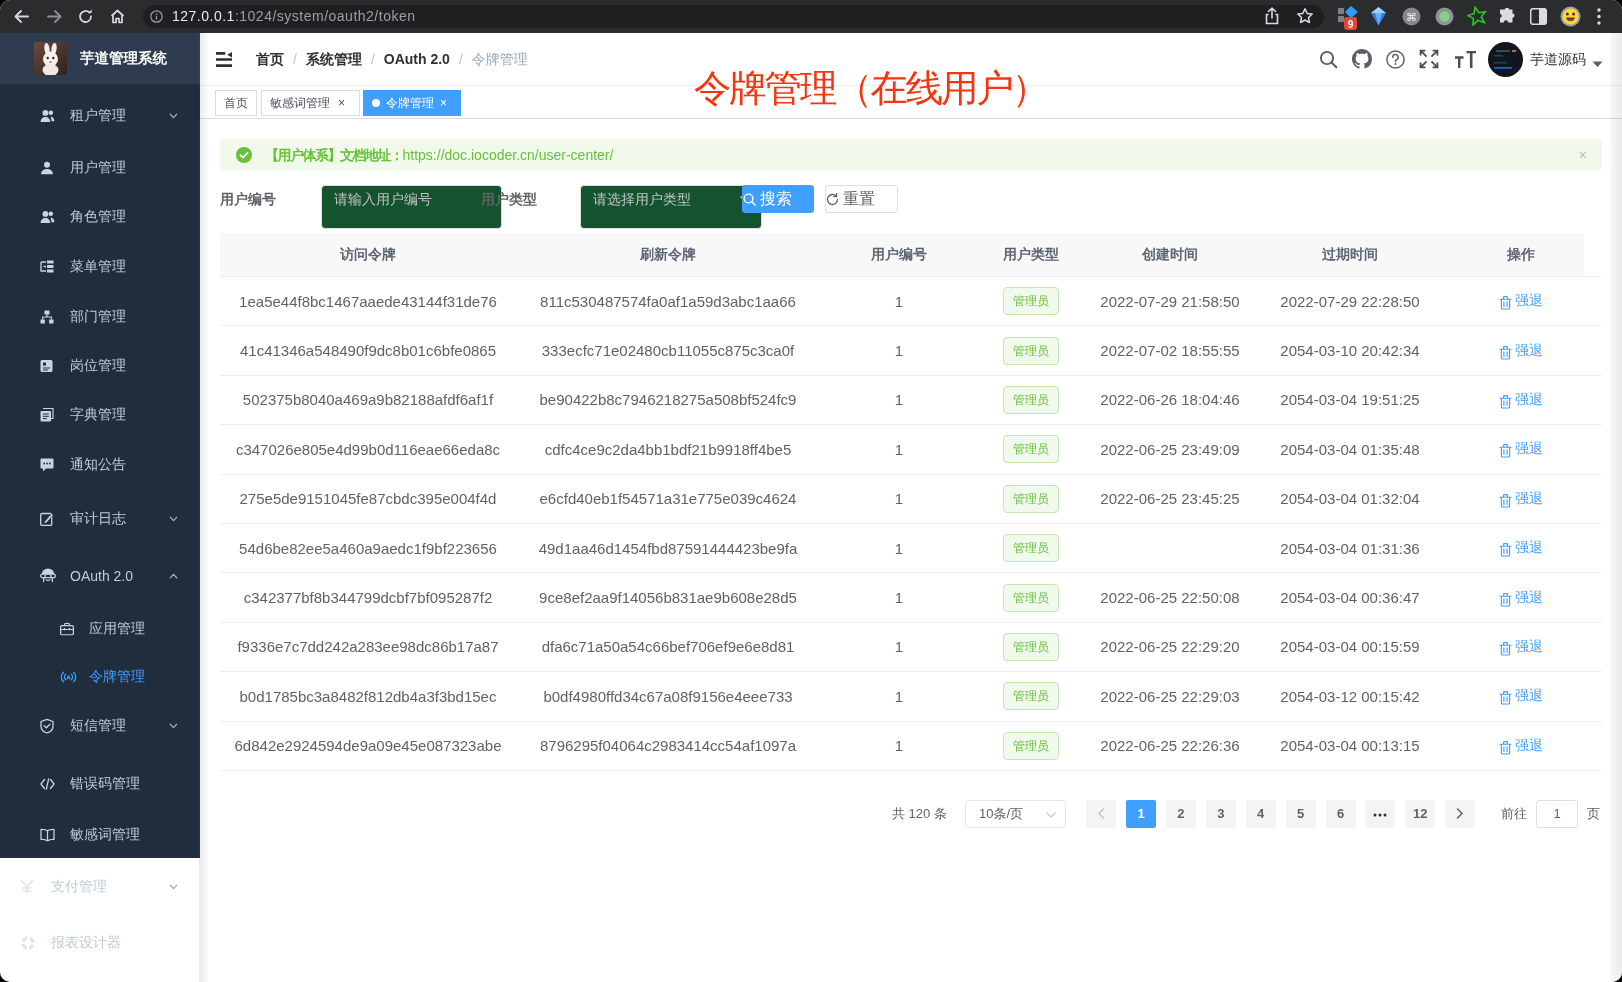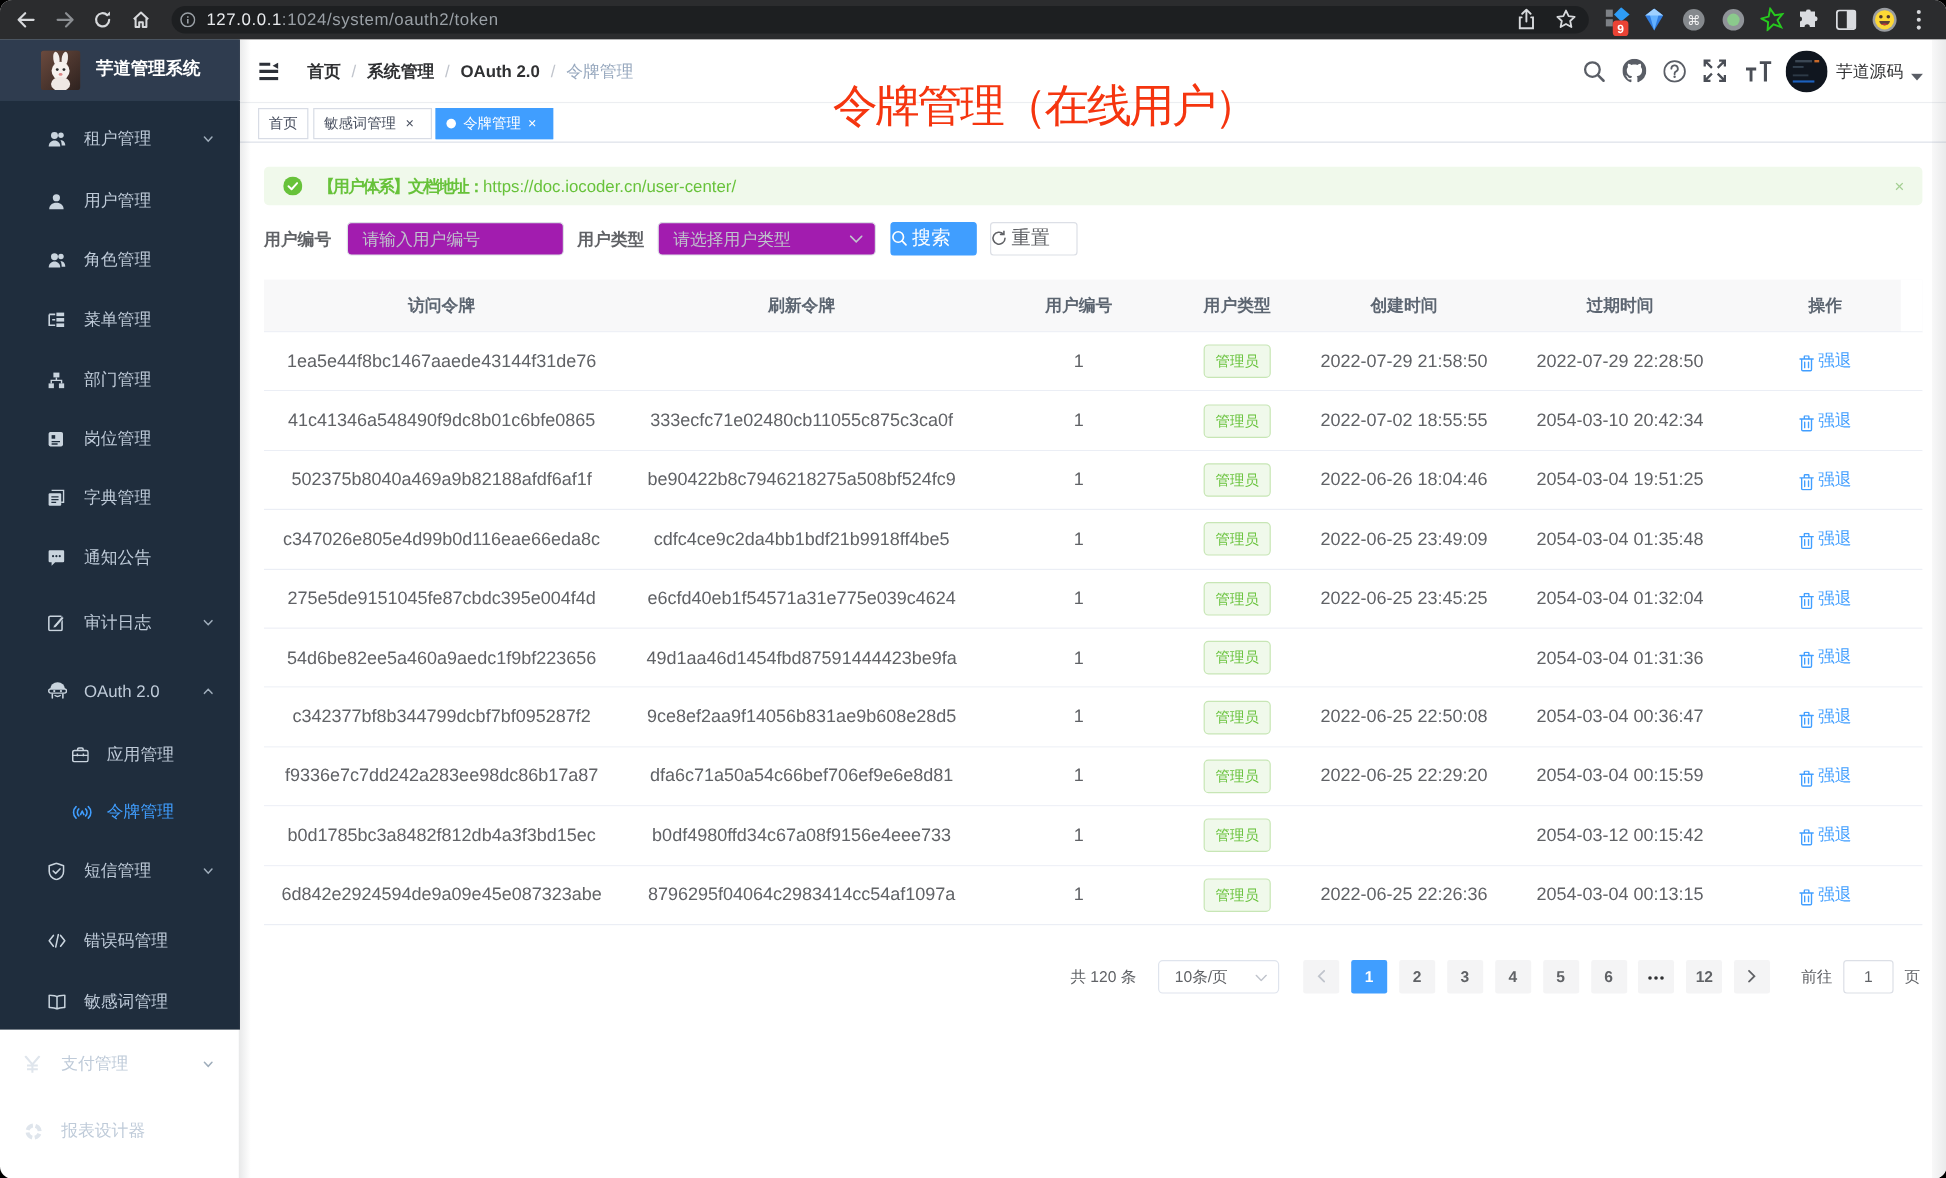--- a/index.html
+++ b/index.html
@@ -48,21 +48,21 @@
 
 .annot { position:absolute; left:694px; top:64px; font-size:37.5px; letter-spacing:-2.2px; color:#f5350f; z-index:50; white-space:nowrap; font-weight:500; }
 
 
 .content { position:absolute; left:200px; top:119px; width:1422px; height:863px; background:#fff; }
 .alert { position:absolute; left:20px; top:20px; width:1382px; height:32px; background:#f0f9eb; border-radius:4px; color:#67c23a; font-size:14px; }
 .alert .atxt { position:absolute; left:45px; top:0; line-height:32px; }
 .alert .aclose { position:absolute; right:15px; top:0; line-height:32px; color:#a3cf92; font-size:14px; }
 
 .flabel { position:absolute; font-size:14px; font-weight:700; color:#606266; top:66px; height:28px; line-height:28px; }
-.finput { position:absolute; top:66px; height:28px; border:1px solid #dcdfe6; border-radius:4px; background:#a21caf; font-size:14px; color:#bfc3cc; line-height:26px; padding-left:12px; }
+.finput { position:absolute; top:66px; height:44px; border:1px solid #dcdfe6; border-radius:4px; background:#14532d; font-size:14px; color:#bfc3cc; line-height:26px; padding-left:12px;margin-left:32px; }
 .btn { position:absolute; top:66px; height:28px; border-radius:3px; font-size:16px; line-height:26px; text-align:left; }
 .btn.primary { background:#409eff; border:1px solid #409eff; color:#fff; }
 .btn.plain { background:#fff; border:1px solid #dcdfe6; color:#606266; }
 
 
 .tbl { position:absolute; left:20px; top:114px; width:1382px; }
 .thead { position:absolute; left:0; top:0; width:1382px; height:44px; background:#f8f8f9; border-bottom:1px solid #ebeef5; }
 .thead .gut { position:absolute; right:0; top:0; width:18px; height:43px; background:#fff; }
 .tcell { position:absolute; top:0; height:100%; display:flex; align-items:center; justify-content:center; font-size:14px; color:#606266; }
 .thead .tcell { font-weight:700; color:#5c6571; }
@@ -421,20 +421,21 @@
           <div class="tcell" style="left:0px;width:296px">访问令牌</div>
           <div class="tcell" style="left:296px;width:304px">刷新令牌</div>
           <div class="tcell" style="left:600px;width:158px">用户编号</div>
           <div class="tcell" style="left:758px;width:106px">用户类型</div>
           <div class="tcell" style="left:864px;width:172px">创建时间</div>
           <div class="tcell" style="left:1036px;width:188px">过期时间</div>
           <div class="tcell" style="left:1220px;width:162px">操作</div>
         </div>
 <div class="trow" style="top:44.0px">
           <div class="tcell" style="left:0px;width:296px">1ea5e44f8bc1467aaede43144f31de76</div>
+          <div class="tcell" style="left:296px;width:304px">811c530487574fa0af1a59d3abc1aa66</div>
           <div class="tcell" style="left:600px;width:158px">1</div>
           <div class="tcell" style="left:758px;width:106px">
             <span class="gtag">管理员</span>
           </div>
           <div class="tcell" style="left:864px;width:172px">2022-07-29 21:58:50</div>
           <div class="tcell" style="left:1036px;width:188px">2022-07-29 22:28:50</div>
           <div class="tcell" style="left:1220px;width:162px">
             <span class="rlink"><svg width="13" height="14" viewBox="0 0 13 14">
                 <path d="M1 3.2 H12 M4.6 3 V1.2 a0.6 0.6 0 0 1 .6 -.6 h2.6 a0.6 0.6 0 0 1 .6 .6 V3 M2.4 3.4 V12 a1 1 0 0 0 1 1 h6.2 a1 1 0 0 0 1 -1 V3.4 M4.9 5.8 v4.6 M8.1 5.8 v4.6" stroke="#419eff" stroke-width="1.15" fill="none" stroke-linecap="round"></path>
               </svg>强退</span>
@@ -544,20 +545,21 @@
               </svg>强退</span>
           </div>
         </div>
 <div class="trow" style="top:439.19999999999993px">
           <div class="tcell" style="left:0px;width:296px">b0d1785bc3a8482f812db4a3f3bd15ec</div>
           <div class="tcell" style="left:296px;width:304px">b0df4980ffd34c67a08f9156e4eee733</div>
           <div class="tcell" style="left:600px;width:158px">1</div>
           <div class="tcell" style="left:758px;width:106px">
             <span class="gtag">管理员</span>
           </div>
+          <div class="tcell" style="left:864px;width:172px">2022-06-25 22:29:03</div>
           <div class="tcell" style="left:1036px;width:188px">2054-03-12 00:15:42</div>
           <div class="tcell" style="left:1220px;width:162px">
             <span class="rlink"><svg width="13" height="14" viewBox="0 0 13 14">
                 <path d="M1 3.2 H12 M4.6 3 V1.2 a0.6 0.6 0 0 1 .6 -.6 h2.6 a0.6 0.6 0 0 1 .6 .6 V3 M2.4 3.4 V12 a1 1 0 0 0 1 1 h6.2 a1 1 0 0 0 1 -1 V3.4 M4.9 5.8 v4.6 M8.1 5.8 v4.6" stroke="#419eff" stroke-width="1.15" fill="none" stroke-linecap="round"></path>
               </svg>强退</span>
           </div>
         </div>
 <div class="trow" style="top:488.5999999999999px">
           <div class="tcell" style="left:0px;width:296px">6d842e2924594de9a09e45e087323abe</div>
           <div class="tcell" style="left:296px;width:304px">8796295f04064c2983414cc54af1097a</div>

